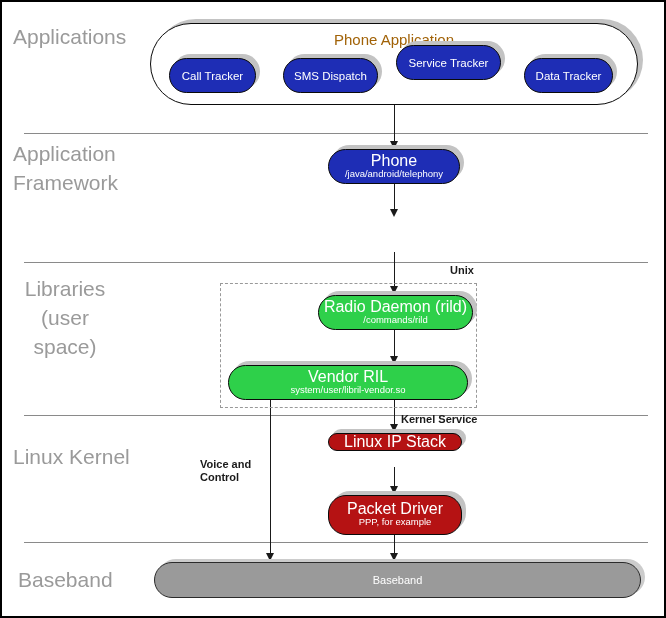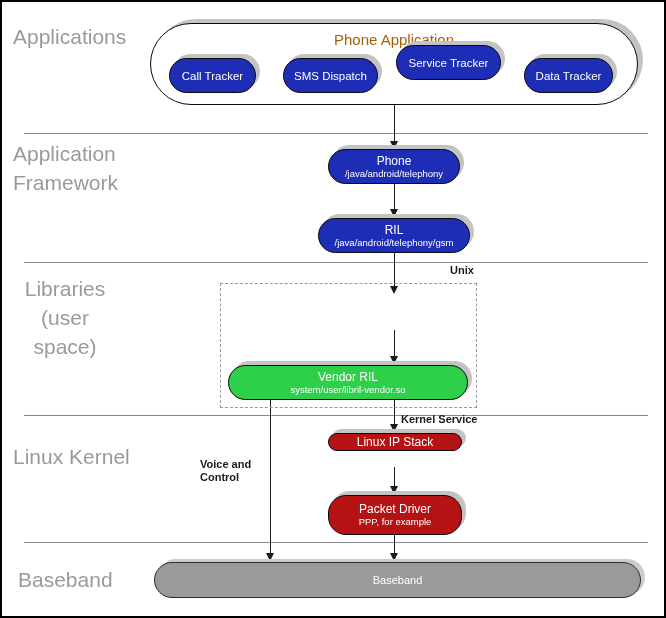--- a/index.html
+++ b/index.html
@@ -20,21 +20,21 @@
   .layer-label{position:absolute;color:var(--label-gray);font-size:21px;line-height:29px;white-space:pre-line;}
   .app-container{position:absolute;left:150px;top:23px;width:488px;height:82px;background:#fff;
     border:1.4px solid #0a0a0a;border-radius:41px;box-shadow:5px -4px 0 var(--shadow);box-sizing:border-box;}
   .app-title{margin-top:7px;text-align:center;font-size:15px;color:#a16207;}
   .pill{position:absolute;display:flex;flex-direction:column;align-items:center;justify-content:center;
     border:1.4px solid #0a0a0a;color:#fff;border-radius:18px;box-shadow:4px -4px 0 var(--shadow);
     text-align:right;box-sizing:border-box;}
   .blue{background:var(--blue);}
   .green{background:var(--green);}
   .red{background:var(--red);}
-  .pill .t{font-size:12px;line-height:14px;}
+  .pill .t{font-size:16px;line-height:14px;}
   .pill .s{font-size:9.5px;line-height:12px;}
   .tracker{font-size:11.5px;}
   .vline{position:absolute;width:1px;background:var(--line);}
   .arrow{position:absolute;width:0;height:0;border-left:4.5px solid transparent;
     border-right:4.5px solid transparent;border-top:8px solid var(--line);}
   .dashed-box{position:absolute;left:220px;top:283px;width:257px;height:125px;
     border:1px dashed #999;box-sizing:border-box;}
   .annot{position:absolute;color:#1a1a1a;font-size:11px;line-height:13px;font-weight:bold;}
   .baseband-bar{position:absolute;left:154px;top:562px;width:487px;height:36px;background:var(--bar-gray);
     border:1.2px solid #2b2b2b;border-radius:18px;box-shadow:4px -3px 0 #cccccc;box-sizing:border-box;
@@ -95,27 +95,27 @@
     </div>
     <div class="pill blue tracker" style="left:373px;top:34px;width:89px;height:35px">
       <span>Data Tracker</span>
     </div>
   </div>
 
   <div class="pill blue" style="left:328px;top:149px;width:132px;height:35px">
     <span class="t">Phone</span>
     <span class="s">/java/android/telephony</span>
   </div>
-  <div class="pill blue" style="left:318px;top:218px;width:152px;height:35px">
-    <span class="t">RIL</span>
-    <span class="s">/java/android/telephony/gsm</span>
-  </div>
 
   <div class="annot" style="left:450px;top:264px">Unix</div>
   <div class="dashed-box"></div>
+  <div class="pill green" style="left:318px;top:295px;width:155px;height:35px">
+    <span class="t">Radio Daemon (rild)</span>
+    <span class="s">/commands/rild</span>
+  </div>
   <div class="pill green" style="left:228px;top:365px;width:240px;height:35px">
     <span class="t">Vendor RIL</span>
     <span class="s">system/user/libril-vendor.so</span>
   </div>
 
   <div class="annot" style="left:401px;top:413px">Kernel Service</div>
   <div class="annot" style="left:200px;top:458px;width:66px;white-space:pre-line">Voice and
 Control</div>
   <div class="pill red" style="left:328px;top:433px;width:134px;height:18px">
     <span class="t">Linux IP Stack</span>

